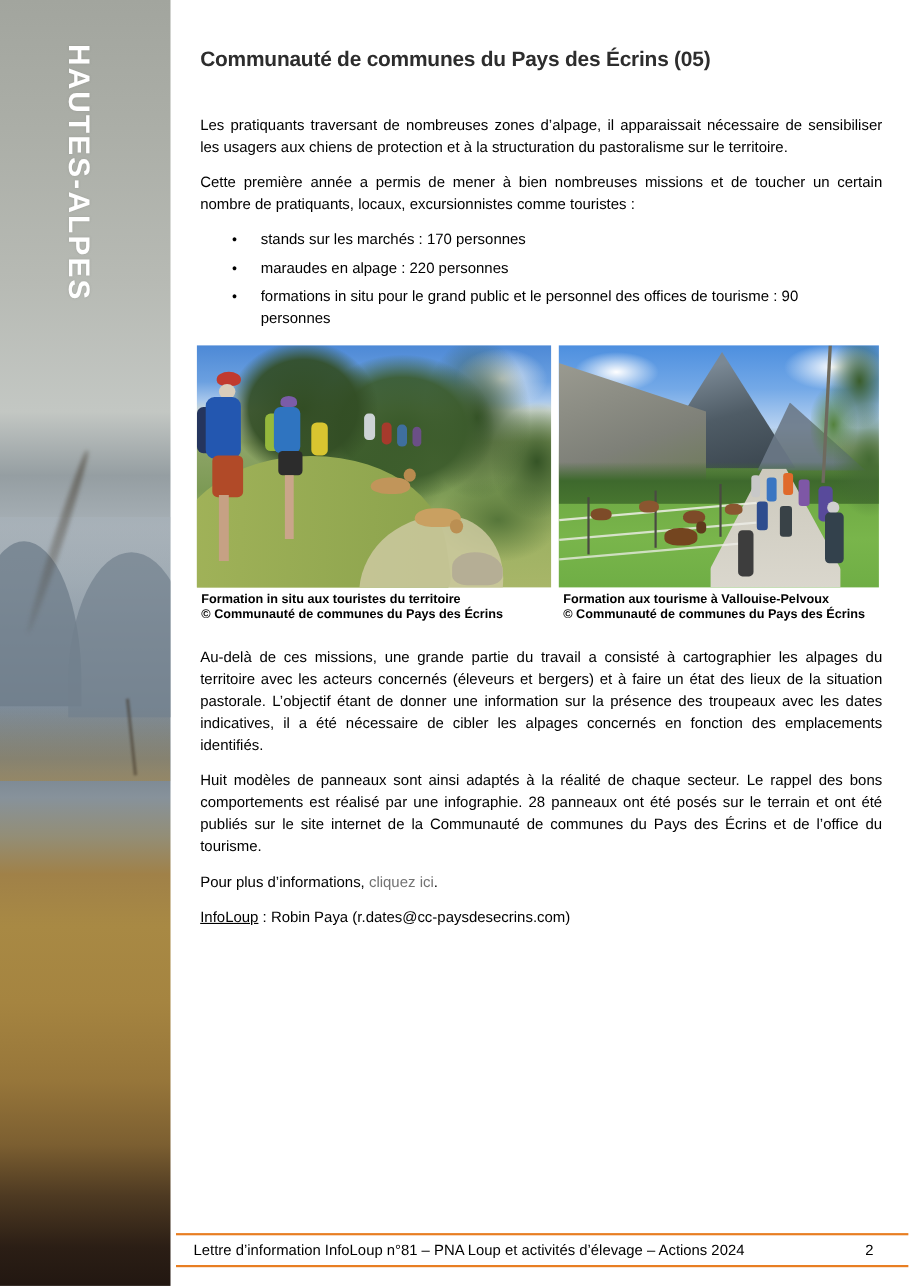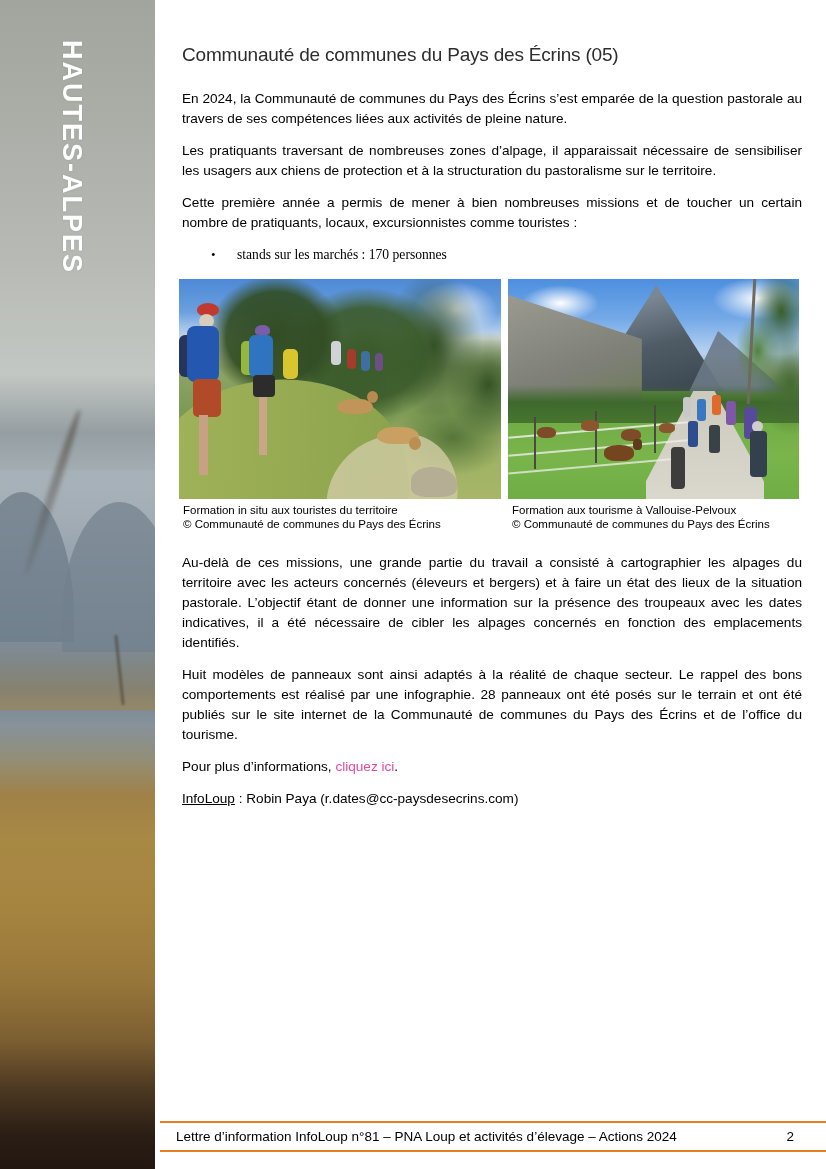--- a/index.html
+++ b/index.html
@@ -33,30 +33,30 @@
     background:rgba(60,50,35,.5); transform:rotate(-6deg); filter:blur(1px); }
   .region {
     position:absolute; top:40px; left:56px;
     writing-mode:vertical-rl;
     font-size:27px; font-weight:bold; color:#ffffff; letter-spacing:2px;
     text-shadow:0 0 2px rgba(120,120,115,.35);
   }
 
   
   .content { position:absolute; left:182px; top:44px; width:620px; }
-  h1.title { font-size:19px; font-weight:normal; color:#2d2d2d; letter-spacing:-0.2px; margin-bottom:23px; }
+  h1.title { font-size:19px; font-weight:bold; color:#2d2d2d; letter-spacing:-0.2px; margin-bottom:38px; }
   .content p.body { font-size:13.6px; line-height:20px; text-align:justify; margin-bottom:12px; }
   ul.points { list-style:none; margin:2px 0 14px 0; padding-left:55px; }
-  ul.points li { position:relative; font-size:13.6px; line-height:20px; margin-bottom:6px; padding-right:40px;font-family:Liberation Serif, serif; }
+  ul.points li { position:relative; font-size:13.6px; line-height:20px; margin-bottom:6px; padding-right:40px; }
   ul.points li::before { content:"•"; position:absolute; left:-26px; top:0; font-size:13px; }
 
   
   .photorow { display:flex; gap:7px; margin:10px 0 22px 0; margin-left:-3px; }
   figure { display:block; }
-  .caption { font-size:11.5px; line-height:14px; margin-top:4px; padding-left:4px; }
+  .caption { font-size:11.5px; line-height:14px; margin-top:4px; padding-left:4px;font-weight:bold; }
 
   .photo { position:relative; overflow:hidden; height:220px; }
   .photo > div { position:absolute; }
 
   
   .photoL { width:322px;
     background:
       radial-gradient(60px 40px at 86% 14%, #e9eef2 0%, rgba(233,238,242,0) 70%),
       linear-gradient(180deg, #4d89d6 0%, #6ba0e0 15%, #a9c8ec 23%, #cfd9d2 27%,
         #8fa568 40%, #7c9a55 60%, #9db163 78%, #a8b668 100%); }
@@ -142,21 +142,21 @@
   .photoR .k6 { left:69%; top:146px; width:11px; height:28px; background:#394247; border-radius:3px; }
   .photoR .k7 { left:81%; top:128px; width:13px; height:32px; background:#584a9b; border-radius:4px; }
   .photoR .k8hel { left:84%; top:142px; width:11px; height:11px; background:#cfcfcf; border-radius:50%; }
   .photoR .k8 { left:83%; top:152px; width:17px; height:46px; background:#33414c; border-radius:4px; }
   .photoR .k9 { left:56%; top:168px; width:14px; height:42px; background:#3d3d3d; border-radius:4px; }
 
   
   .moreinfo { font-size:13.6px; line-height:20px; margin-bottom:12px; }
   .contact { font-size:13.6px; line-height:20px; }
   .contact .u { text-decoration:underline; }
-  .link { color:#ec4899; cursor:pointer; }
+  .link { color:#737373; cursor:pointer; }
 
   
   .footer {
     position:absolute; left:160px; right:0; top:1121px; height:31px;
     border-top:2px solid #E87E22; border-bottom:2px solid #E87E22;
     display:flex; align-items:center; justify-content:space-between;
     padding:0 32px 0 16px; font-size:13.5px;
   }
 </style>
 </head>
@@ -167,26 +167,27 @@
   <div class="m1"></div>
   <div class="m2"></div>
   <div class="stalk"></div>
   <div class="stalk2"></div>
   <div class="region">HAUTES-ALPES</div>
 </div>
 
 <div class="content">
   <h1 class="title">Communauté de communes du Pays des Écrins (05)</h1>
 
-  <p class="body">En 2024, la Communauté de communes du Pays des Écrins s’est emparée de la question pastorale au travers de ses compétences liées aux activités de pleine nature.</p>
   <p class="body">Les pratiquants traversant de nombreuses zones d’alpage, il apparaissait nécessaire de sensibiliser les usagers aux chiens de protection et à la structuration du pastoralisme sur le territoire.</p>
   <p class="body">Cette première année a permis de mener à bien nombreuses missions et de toucher un certain nombre de pratiquants, locaux, excursionnistes comme touristes :</p>
 
   <ul class="points">
     <li>stands sur les marchés : 170 personnes</li>
+    <li>maraudes en alpage : 220 personnes</li>
+    <li>formations in situ pour le grand public et le personnel des offices de tourisme : 90 personnes</li>
   </ul>
 
   <div class="photorow">
     <figure>
       <div class="photo photoL">
         <div class="trees"></div>
           <div class="slope"></div>
           <div class="trail"></div>
           <div class="rock"></div>
         <div class="p1pack"></div>

